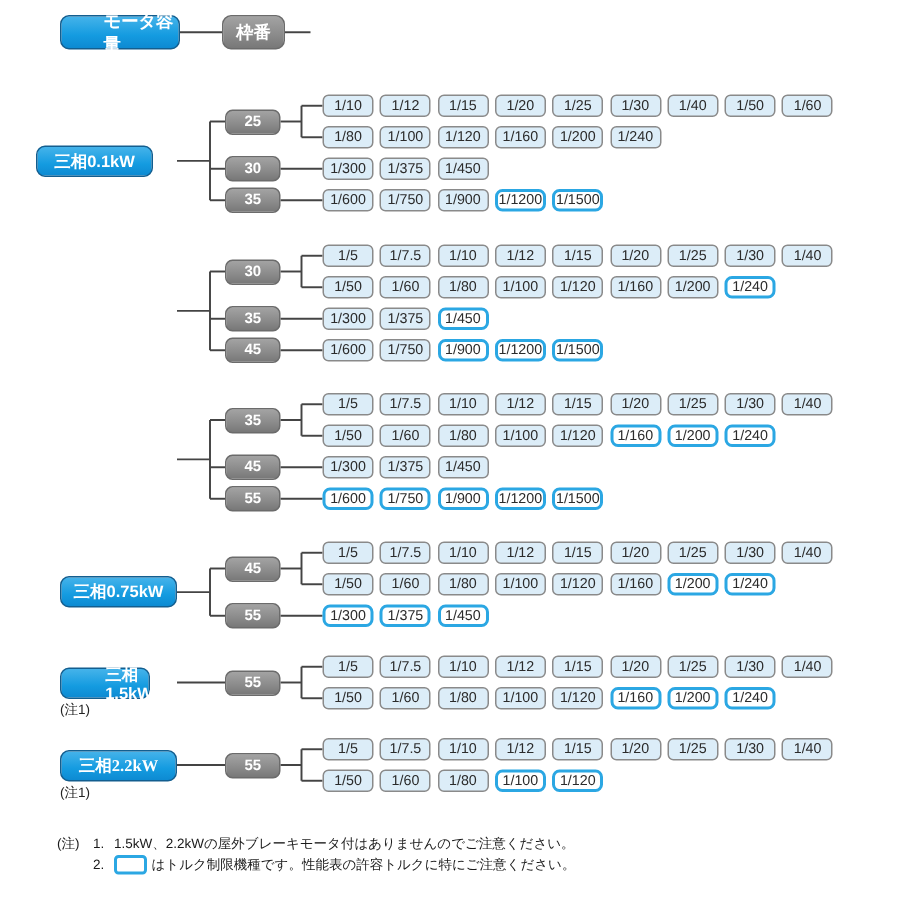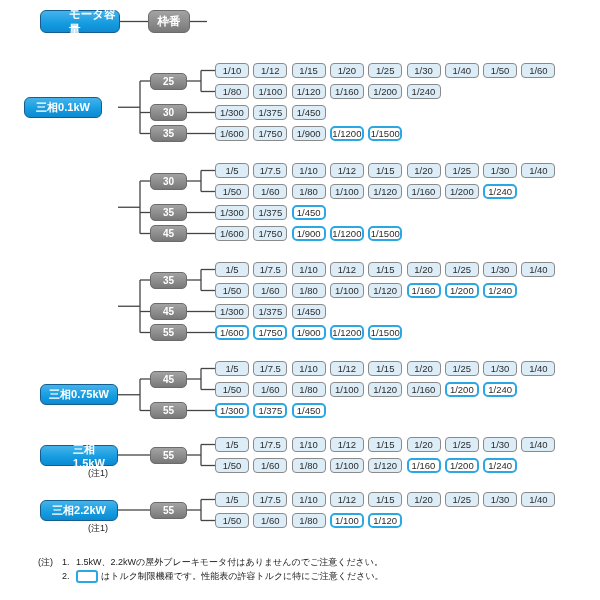--- a/index.html
+++ b/index.html
@@ -24,21 +24,21 @@
   .hdr-ratio{
     left:207px;top:10px;width:367px;height:23px;
     background:var(--header-fill);border:1px solid #5a5a5a;border-radius:9px;
     color:#1a1a1a;font-weight:bold;font-size:12px;
   }
   .ratio{
     width:34px;height:15px;background:var(--ratio-fill);
     border:1px solid #8a8a8a;border-radius:4px;color:#2b2b2b;font-size:9.5px;
   }
   .ratio.hl{background:#fff;border:2px solid var(--hl-blue);border-radius:5px;}
-  .sub-note{position:absolute;font-size:9px;color:#222;margin-left:48px;}
+  .sub-note{position:absolute;font-size:9px;color:#222;}
   #footnotes{position:absolute;left:38px;top:555px;font-size:9px;color:#1a1a1a;line-height:14px;}
   .fn-line{display:flex;align-items:center;}
   .fn-prefix{width:24px;flex:0 0 24px;}
   .fn-num{width:14px;flex:0 0 14px;}
   .legend-box{
     display:inline-block;width:18px;height:9px;background:#fff;
     border:2px solid var(--hl-blue);border-radius:3px;margin:0 3px 0 0;vertical-align:middle;
   }
 </style>
 </head>
@@ -234,32 +234,32 @@
     <div class="node ratio" style="left: 483.1px; top: 437px; width: 34px; height: 15px;">1/30</div>
     <div class="node ratio" style="left: 521.4px; top: 437px; width: 34px; height: 15px;">1/40</div>
     <div class="node ratio" style="left: 215px; top: 458px; width: 34px; height: 15px;">1/50</div>
     <div class="node ratio" style="left: 253.3px; top: 458px; width: 34px; height: 15px;">1/60</div>
     <div class="node ratio" style="left: 291.6px; top: 458px; width: 34px; height: 15px;">1/80</div>
     <div class="node ratio" style="left: 329.9px; top: 458px; width: 34px; height: 15px;">1/100</div>
     <div class="node ratio" style="left: 368.2px; top: 458px; width: 34px; height: 15px;">1/120</div>
     <div class="node ratio hl" style="left: 406.5px; top: 458px; width: 34px; height: 15px;">1/160</div>
     <div class="node ratio hl" style="left: 444.8px; top: 458px; width: 34px; height: 15px;">1/200</div>
     <div class="node ratio hl" style="left: 483.1px; top: 458px; width: 34px; height: 15px;">1/240</div>
-    <div class="node motor-label" style="left: 40px; top: 444.5px; width: 78px; height: 21px; padding-left: 32px;">三相1.5kW</div>
+    <div class="node motor-label" style="left: 40px; top: 444.5px; width: 60px; height: 21px; padding-left: 32px;">三相1.5kW</div>
     <div class="sub-note" style="left: 40px; top: 466.5px;">(注1)</div>
     <div class="node frame-box" style="left: 150px; top: 501.5px; width: 37px; height: 17px;">55</div>
     <div class="node ratio" style="left: 215px; top: 492px; width: 34px; height: 15px;">1/5</div>
     <div class="node ratio" style="left: 253.3px; top: 492px; width: 34px; height: 15px;">1/7.5</div>
     <div class="node ratio" style="left: 291.6px; top: 492px; width: 34px; height: 15px;">1/10</div>
     <div class="node ratio" style="left: 329.9px; top: 492px; width: 34px; height: 15px;">1/12</div>
     <div class="node ratio" style="left: 368.2px; top: 492px; width: 34px; height: 15px;">1/15</div>
     <div class="node ratio" style="left: 406.5px; top: 492px; width: 34px; height: 15px;">1/20</div>
     <div class="node ratio" style="left: 444.8px; top: 492px; width: 34px; height: 15px;">1/25</div>
     <div class="node ratio" style="left: 483.1px; top: 492px; width: 34px; height: 15px;">1/30</div>
     <div class="node ratio" style="left: 521.4px; top: 492px; width: 34px; height: 15px;">1/40</div>
     <div class="node ratio" style="left: 215px; top: 513px; width: 34px; height: 15px;">1/50</div>
     <div class="node ratio" style="left: 253.3px; top: 513px; width: 34px; height: 15px;">1/60</div>
     <div class="node ratio" style="left: 291.6px; top: 513px; width: 34px; height: 15px;">1/80</div>
     <div class="node ratio hl" style="left: 329.9px; top: 513px; width: 34px; height: 15px;">1/100</div>
     <div class="node ratio hl" style="left: 368.2px; top: 513px; width: 34px; height: 15px;">1/120</div>
-    <div class="node motor-label" style="left: 40px; top: 499.5px; width: 78px; height: 21px;">三相2.2kW</div>
+    <div class="node motor-label" style="left: 40px; top: 499.5px; width: 78px; height: 21px; font-family: Liberation Serif, serif;">三相2.2kW</div>
     <div class="sub-note" style="left: 40px; top: 521.5px;">(注1)</div>
   </div>
 
 </body></html>

